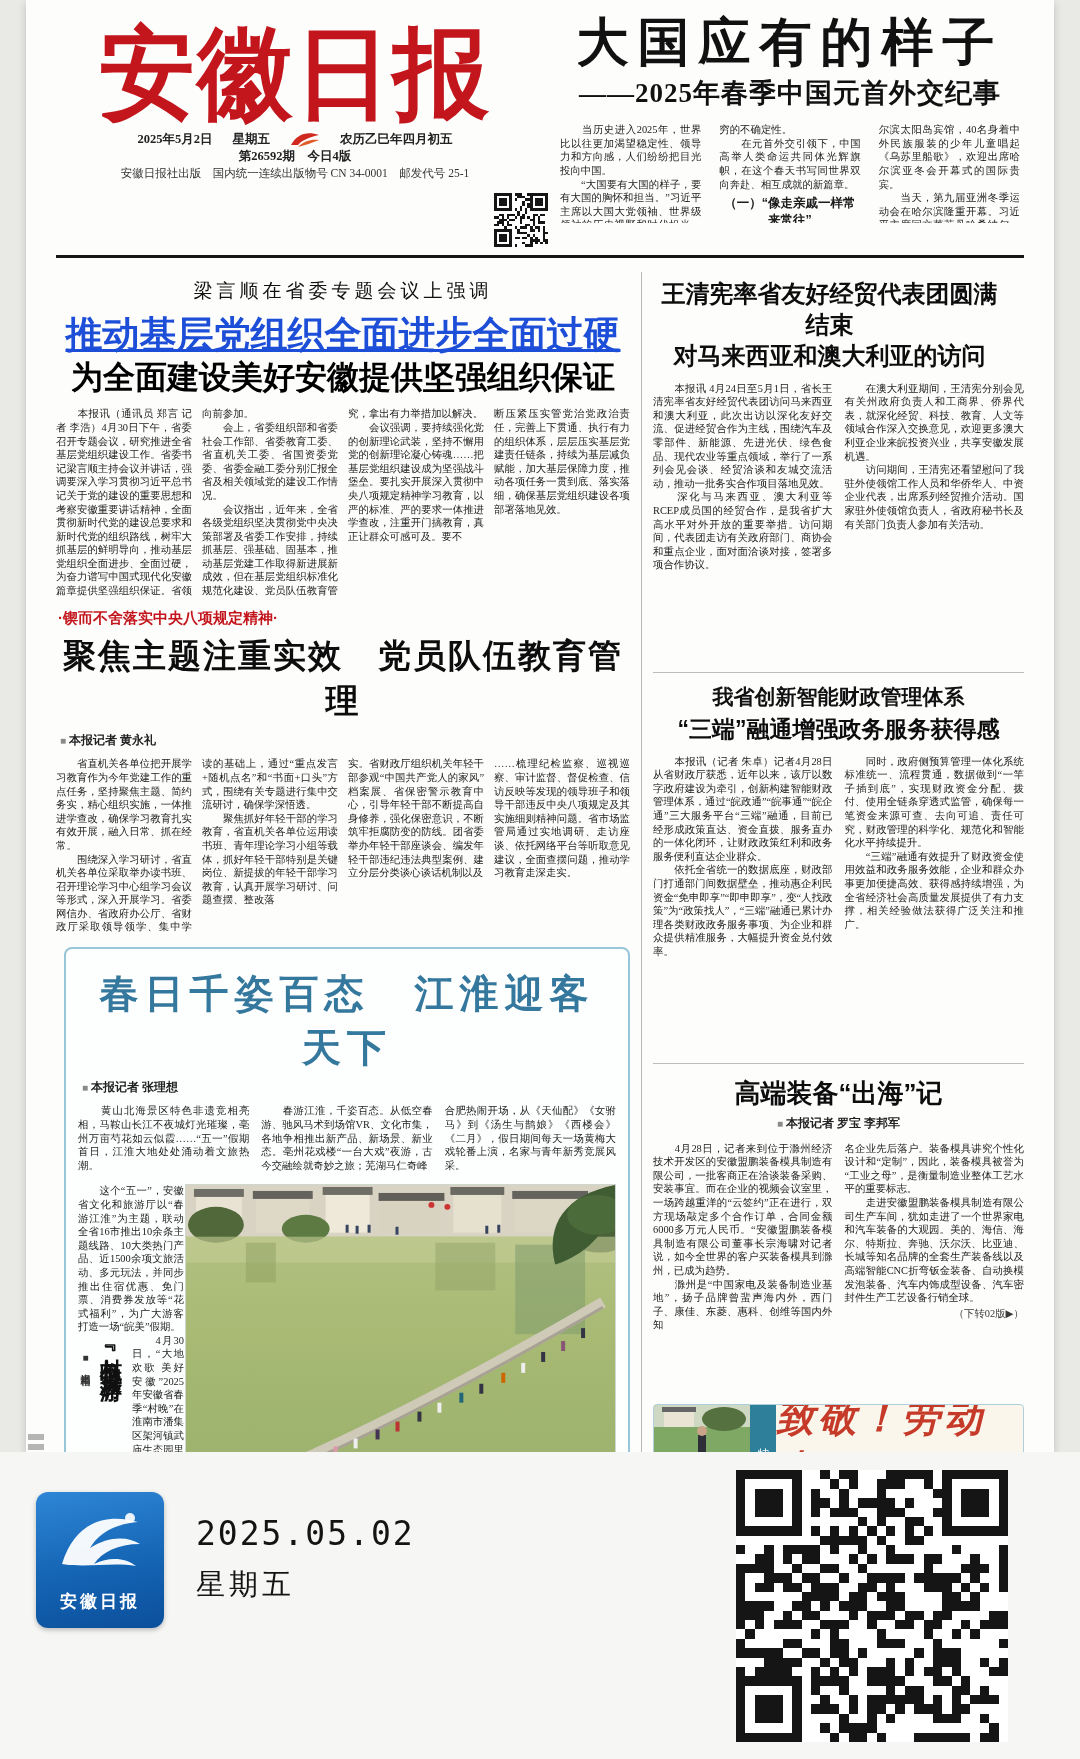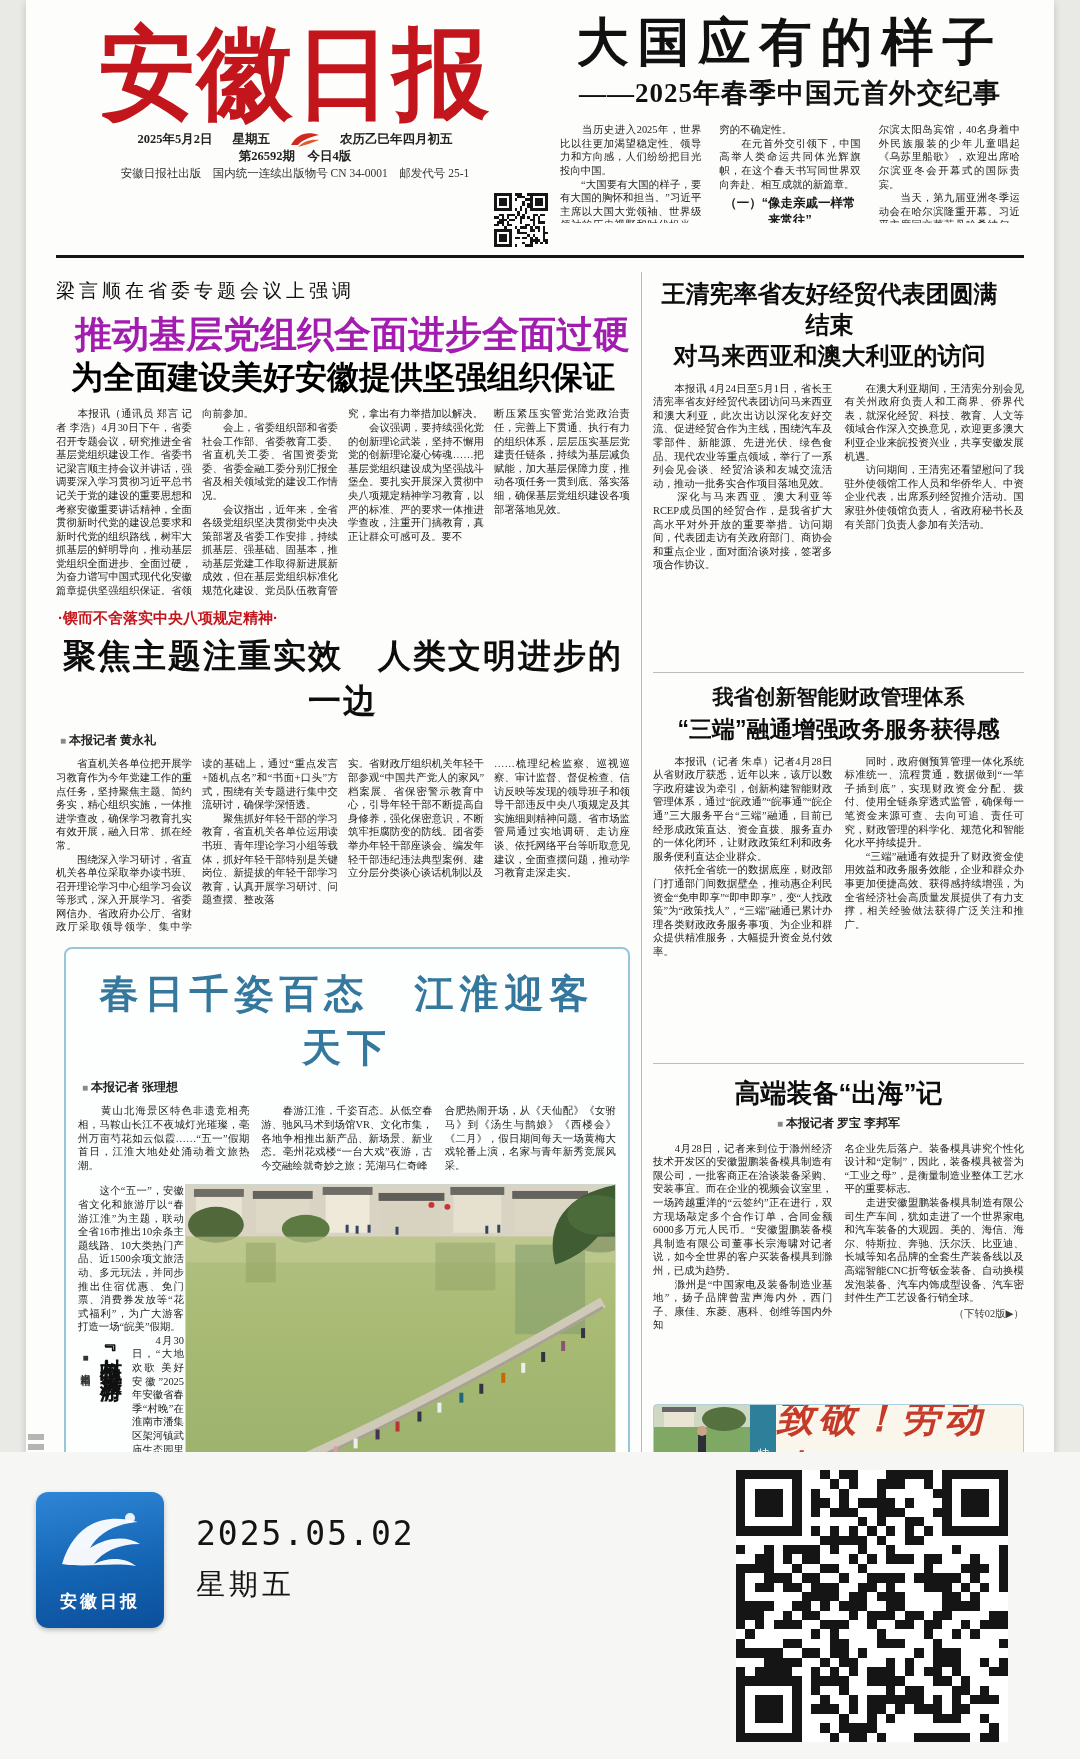--- a/index.html
+++ b/index.html
@@ -31,23 +31,23 @@
   .cols3 > div, .cols3 > p{flex:1;margin:4px;}
   .bodytext{font-size:10.4px;line-height:13.6px;text-align:justify;white-space:pre-line;margin:0;color:#222;}
   .subhead{font-size:12.5px;font-weight:bold;text-align:center;margin:4px 0;font-family:"Liberation Sans",sans-serif;white-space:pre-line;}
   .jump{color:#3a3a3a;font-size:10.4px;text-align:right;margin:2px 0 0 0;white-space:pre-line;}
   
   .main{display:flex;margin-top:0;}
   .leftcol{width:574px;position:relative;}
   .vsep{width:1px;background:#b9b9b9;margin:14px 11px 8px 11px;}
   .rightcol{flex:1;padding-top:6px;}
   
-  .kicker{margin-top:20px;font-size:19px;letter-spacing:4px;text-align:left;color:#111;}
-  .lead-h1{margin:10px 0 0 0;font-size:37px;line-height:1.15;text-align:right;font-weight:bold;
-           font-family:"Liberation Sans",sans-serif;color:#a21caf;}
+  .kicker{margin-top:20px;font-size:19px;letter-spacing:4px;text-align:center;color:#111;}
+  .lead-h1{margin:10px 0 0 0;font-size:37px;line-height:1.15;text-align:center;font-weight:bold;
+           font-family:"Liberation Sans",sans-serif;color:#1d4ed8;text-decoration:underline;}
   .lead-h2{margin:2px 0 12px 0;font-size:32px;line-height:1.15;text-align:center;font-weight:bold;
            font-family:"Liberation Sans",sans-serif;color:#000000;}
   .cols4{display:flex;gap:10px;height:192px;overflow:hidden;}
   .cols4 > p{flex:1;margin:0;}
   .red-kicker{margin:10px 0 2px 2px;font-size:15px;font-weight:bold;color:#c3161c;
               font-family:"Liberation Sans",sans-serif;}
   .focus-h{margin:6px 0 8px 0;font-size:33px;text-align:center;font-weight:bold;letter-spacing:2px;
            font-family:"Liberation Sans",sans-serif;color:#0d0d0d;}
   .byline{font-size:12px;font-weight:bold;margin:4px 0 8px 4px;color:#222;}
   .byline .sq{color:#8a8a8a;font-size:10px;}
@@ -610,21 +610,21 @@
           <p class="bodytext">　　本报讯（通讯员 郑言 记者 李浩）4月30日下午，省委召开专题会议，研究推进全省基层党组织建设工作。省委书记梁言顺主持会议并讲话，强调要深入学习贯彻习近平总书记关于党的建设的重要思想和考察安徽重要讲话精神，全面贯彻新时代党的建设总要求和新时代党的组织路线，树牢大抓基层的鲜明导向，推动基层党组织全面进步、全面过硬，为奋力谱写中国式现代化安徽篇章提供坚强组织保证。省领导张西明、刘海泉、孙红梅、钱三雄、单</p>
           <p class="bodytext">向前参加。
 　　会上，省委组织部和省委社会工作部、省委教育工委、省直机关工委、省国资委党委、省委金融工委分别汇报全省及相关领域党的建设工作情况。
 　　会议指出，近年来，全省各级党组织坚决贯彻党中央决策部署及省委工作安排，持续抓基层、强基础、固基本，推动基层党建工作取得新进展新成效，但在基层党组织标准化规范化建设、党员队伍教育管理、压实基层党建责任等方面还存在一些薄弱环节，要深入研</p>
           <p class="bodytext">究，拿出有力举措加以解决。
 　　会议强调，要持续强化党的创新理论武装，坚持不懈用党的创新理论凝心铸魂……把基层党组织建设成为坚强战斗堡垒。要扎实开展深入贯彻中央八项规定精神学习教育，以严的标准、严的要求一体推进学查改，注重开门搞教育，真正让群众可感可及。要不</p>
           <p class="bodytext">断压紧压实管党治党政治责任，完善上下贯通、执行有力的组织体系，层层压实基层党建责任链条，持续为基层减负赋能，加大基层保障力度，推动各项任务一贯到底、落实落细，确保基层党组织建设各项部署落地见效。</p>
         </div>
 
         <div class="red-kicker">·锲而不舍落实中央八项规定精神·</div>
-        <div class="focus-h">聚焦主题注重实效　人类文明进步的一边</div>
+        <div class="focus-h">聚焦主题注重实效　党员队伍教育管理</div>
         <div class="byline"><span class="sq">■</span> <span>本报记者 黄永礼</span></div>
         <div class="cols4 focus">
           <p class="bodytext">　　省直机关各单位把开展学习教育作为今年党建工作的重点任务，坚持聚焦主题、简约务实，精心组织实施，一体推进学查改，确保学习教育扎实有效开展，融入日常、抓在经常。
 　　围绕深入学习研讨，省直机关各单位采取举办读书班、召开理论学习中心组学习会议等形式，深入开展学习。省委网信办、省政府办公厅、省财政厅采取领导领学、集中学习、个人自学等方式，认真学习习近平总书记关于加强党的作风建设的重要论述。省委金融工委、省直机关工委等在认真研</p>
           <p class="bodytext">读的基础上，通过“重点发言+随机点名”和“书面+口头”方式，围绕有关专题进行集中交流研讨，确保学深悟透。
 　　聚焦抓好年轻干部的学习教育，省直机关各单位运用读书班、青年理论学习小组等载体，抓好年轻干部特别是关键岗位、新提拔的年轻干部学习教育，认真开展学习研讨、问题查摆、整改落</p>
           <p class="bodytext">实。省财政厅组织机关年轻干部参观“中国共产党人的家风”档案展、省保密警示教育中心，引导年轻干部不断提高自身修养，强化保密意识，不断筑牢拒腐防变的防线。团省委举办年轻干部座谈会、编发年轻干部违纪违法典型案例、建立分层分类谈心谈话机制以及</p>
           <p class="bodytext">……梳理纪检监察、巡视巡察、审计监督、督促检查、信访反映等发现的领导班子和领导干部违反中央八项规定及其实施细则精神问题。省市场监管局通过实地调研、走访座谈、依托网络平台等听取意见建议，全面查摆问题，推动学习教育走深走实。</p>
         </div>
 

